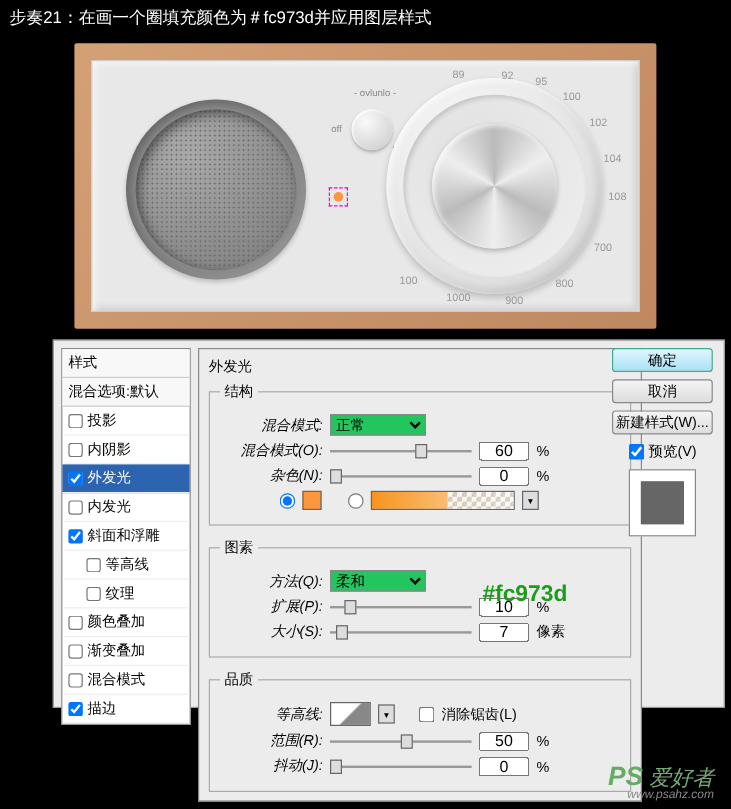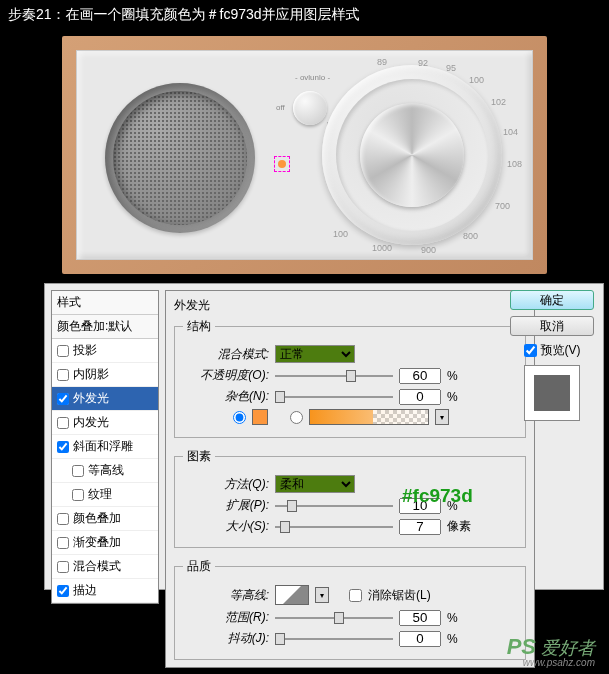--- a/index.html
+++ b/index.html
@@ -76,21 +76,21 @@
 .style-item.indent { padding-left:20px; }
 .panel {
   position:absolute; left:120px; top:6px; width:370px; height:378px;
   border:1px solid #888; background:#ececec; padding:6px 8px;
 }
 .panel h4 { font-size:12px; font-weight:normal; margin-bottom:4px; }
 .fieldset { border:1px solid #aaa; margin:4px 0 10px 0; padding:6px 8px 8px 8px; }
 .fieldset legend { padding:0 4px; }
 .row { display:flex; align-items:center; gap:6px; margin:4px 0; font-size:12px; }
 .row label { width:86px; text-align:right;font-style:italic; }
-.row select, .row input[type=text] { border:1px solid #888; background:#4d7c0f; font-size:12px; }
+.row select, .row input[type=text] { border:1px solid #888; background:#22c55e; font-size:12px; }
 .row select { width:80px; height:18px; }
 .numbox { width:42px; height:16px; text-align:center; }
 .slider { flex:0 0 118px; height:14px; position:relative; }
 .slider::before{content:"";position:absolute;left:0;right:0;top:6px;height:2px;background:#999;}
 .slider-thumb{position:absolute;top:1px;width:10px;height:12px;background:#ddd;border:1px solid #666;}
 .swatch { width:16px; height:16px; border:1px solid #666; background:#fc973d; }
 .gradbar { width:120px; height:16px; border:1px solid #666; background:linear-gradient(to right,#f7941d,#fde0bd); position:relative; }
 .gradbar::after{content:"";position:absolute;right:0;top:0;bottom:0;width:55px;
   background-image:linear-gradient(45deg,#ccc 25%,transparent 25%,transparent 75%,#ccc 75%),linear-gradient(45deg,#ccc 25%,#fff 25%,#fff 75%,#ccc 75%);
   background-size:8px 8px;background-position:0 0,4px 4px; opacity:.85;}
@@ -136,21 +136,21 @@
     <span class="dial-num" style="right:54px;top:180px">800</span>
     <span class="dial-num" style="right:96px;top:194px">900</span>
     <span class="dial-num" style="right:140px;top:192px">1000</span>
     <span class="dial-num" style="right:184px;top:178px">100</span>
   </div>
 </div>
 
 <div class="dialog">
   <div class="style-list">
     <div class="hdr">样式</div>
-    <div class="sub">颜色叠加:默认</div>
+    <div class="sub">混合选项:默认</div>
     <div id="style-items">
         <div class="style-item">
           <input type="checkbox" style="">
           <span>投影</span>
         </div>
         <div class="style-item">
           <input type="checkbox" style="">
           <span>内阴影</span>
         </div>
         <div class="style-item selected">
@@ -195,21 +195,21 @@
   <div class="panel">
     <h4>外发光</h4>
 
     <fieldset class="fieldset">
       <legend>结构</legend>
       <div class="row">
         <label>混合模式:</label>
         <select><option>正常</option></select>
       </div>
       <div class="row">
-        <label>不透明度(O):</label>
+        <label>混合模式(O):</label>
         <div class="slider">
             <div class="slider-thumb" style="left:60%"></div>
           </div>
         <input class="numbox" value="60" style="">
         <span>%</span>
       </div>
       <div class="row">
         <label>杂色(N):</label>
         <div class="slider">
             <div class="slider-thumb" style="left:0"></div>
@@ -277,20 +277,21 @@
           </div>
         <input class="numbox" value="0" style="">
         <span>%</span>
       </div>
     </fieldset>
   </div>
 
   <div class="right-col">
     <div class="btn">确定</div>
     <div class="btn gray">取消</div>
+    <div class="btn gray">新建样式(W)...</div>
     <div class="preview-chk">
       <input type="checkbox" checked="" style="">
       <span>预览(V)</span>
     </div>
     <div class="preview-box">
         <div></div>
       </div>
   </div>
 </div>
 

